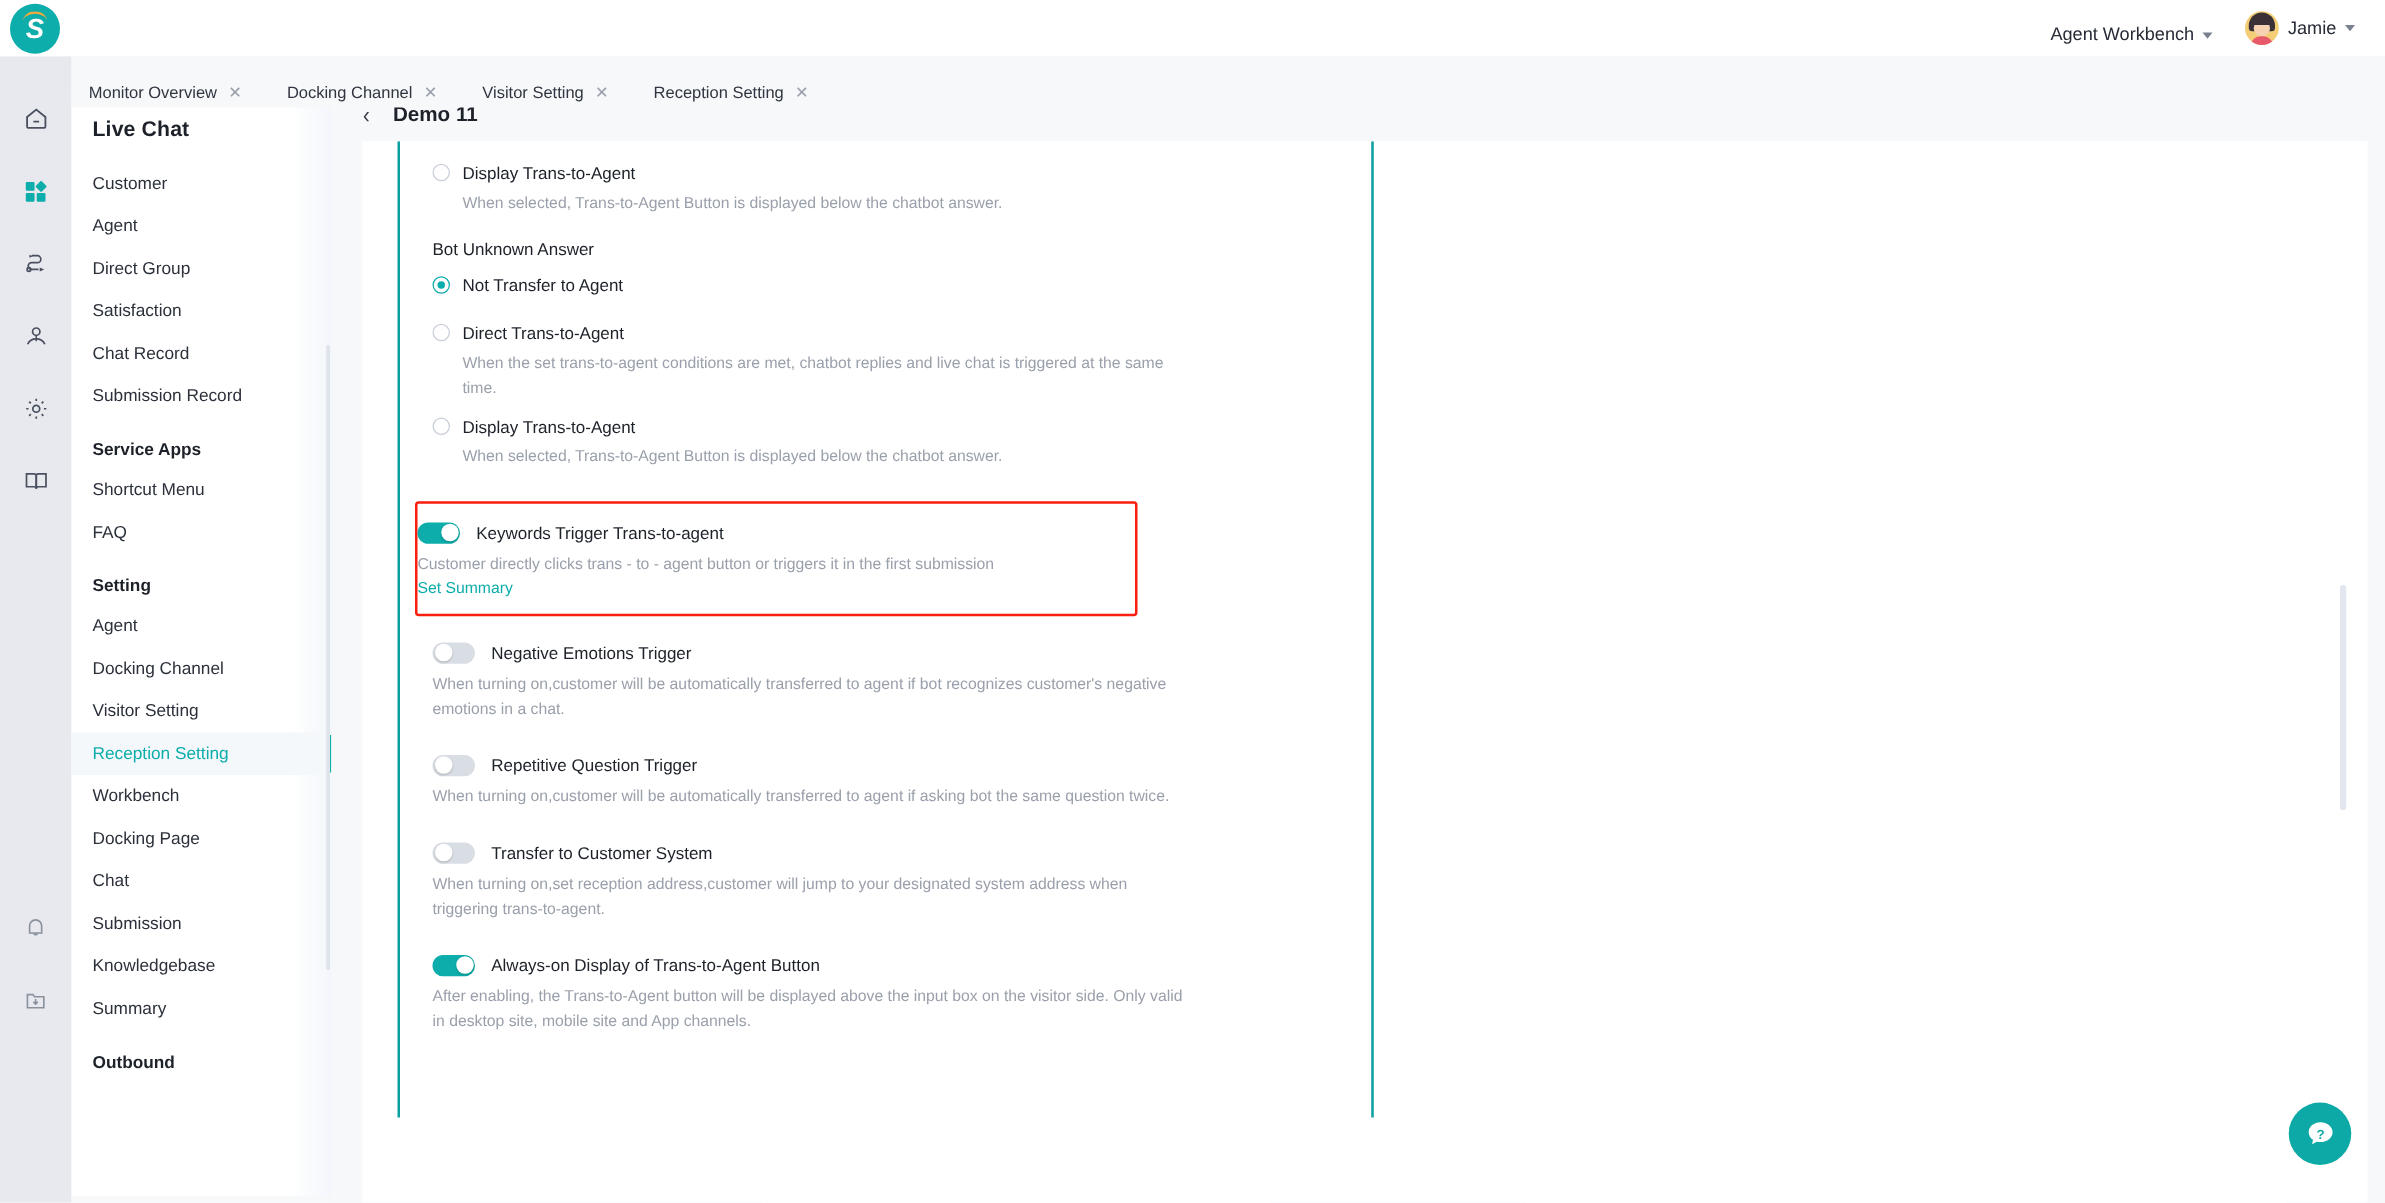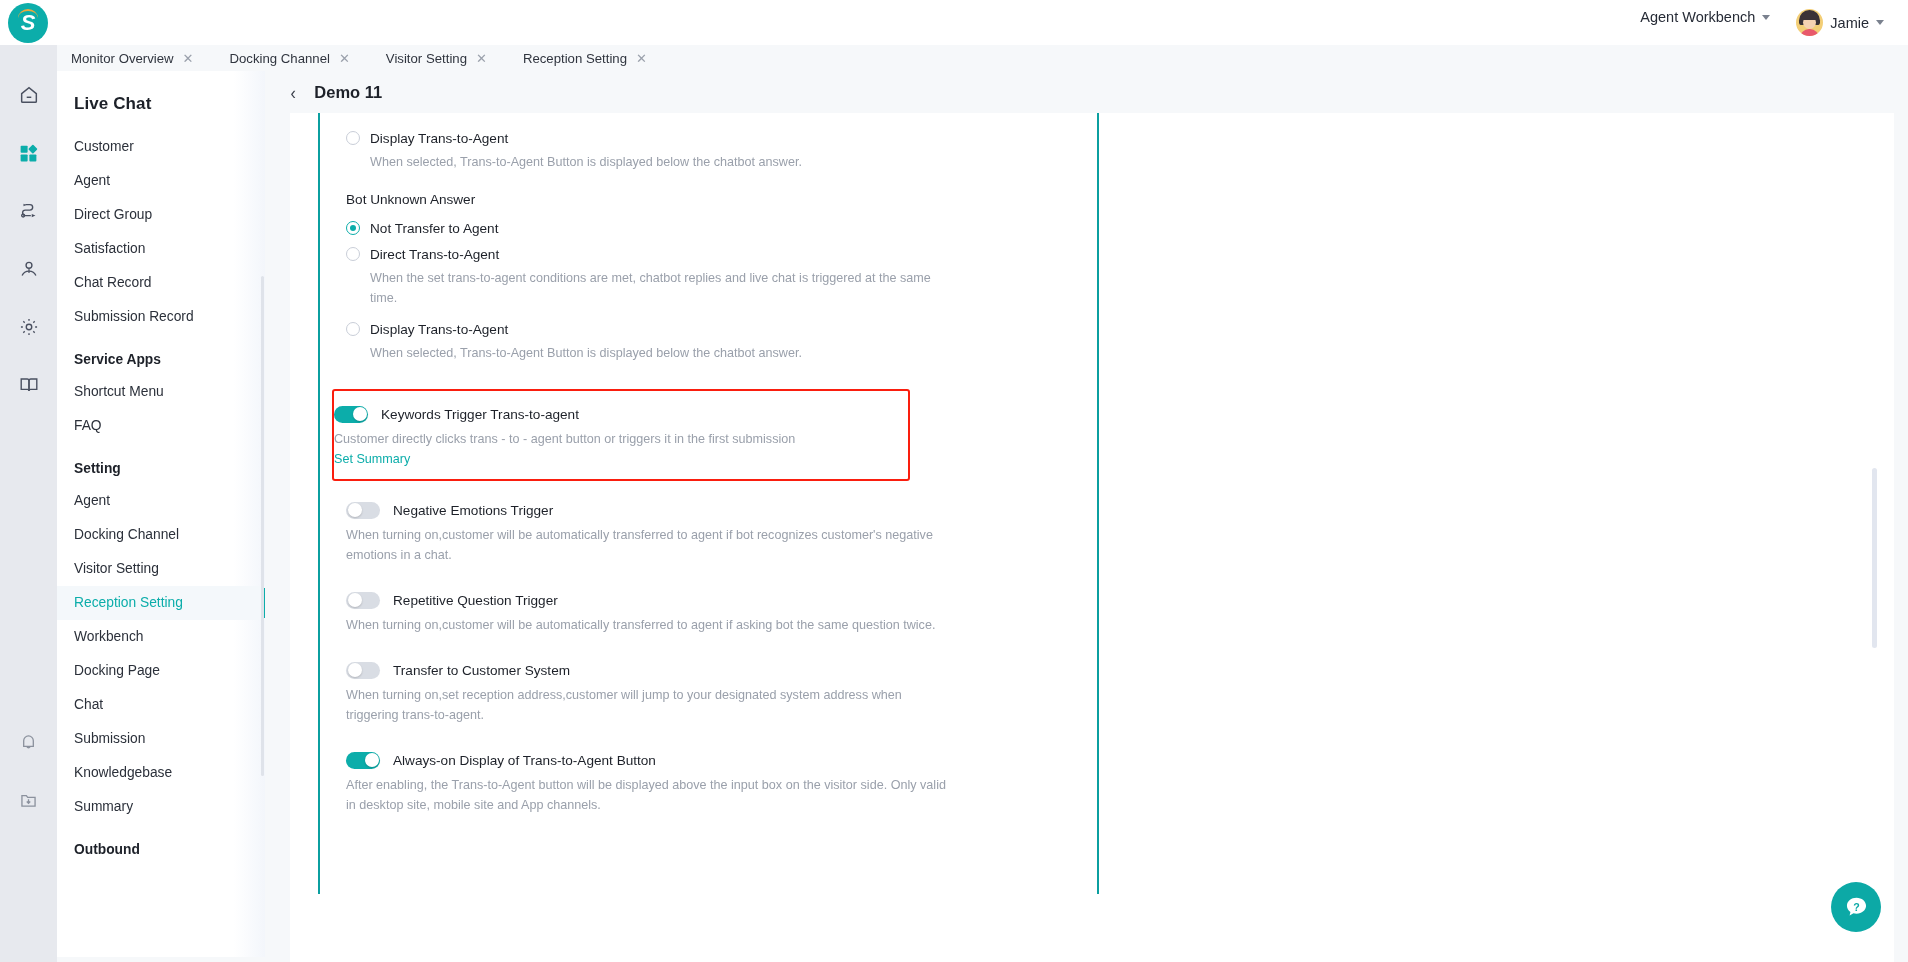--- a/index.html
+++ b/index.html
@@ -22,35 +22,35 @@
     position: absolute; left: 8px; top: 3px;
     width: 40px; height: 40px; border-radius: 50%;
     background: #0cadaa;
     display: flex; align-items: center; justify-content: center;
     color: #fff; font-size: 22px; font-weight: 700; font-style: italic;
   }
   .brand-logo .arc {
     position: absolute; top: 6px; left: 10px; width: 20px; height: 9px;
     border-top: 2.5px solid #f0a93b; border-radius: 50% 50% 0 0 / 100% 100% 0 0;
   }
-  .topbar-right { display: flex; align-items: flex-start; gap: 26px; padding-right: 24px; }
+  .topbar-right { display: flex; align-items: flex-end; gap: 26px; padding-right: 24px; }
   .tb-item { display: flex; align-items: center; gap: 7px; font-size: 14.5px; color: #262b36; cursor: pointer; }
   .caret { width: 0; height: 0; border-left: 4.5px solid transparent; border-right: 4.5px solid transparent; border-top: 5.5px solid #7a818e; }
   .avatar {
     width: 27px; height: 27px; border-radius: 50%;
     background: #f3ce76; position: relative; overflow: hidden; flex: none;
   }
   .avatar .hair { position:absolute; left:3px; top:1px; width:21px; height:15px; background:#3a3137; border-radius: 11px 11px 3px 3px; }
   .avatar .face { position:absolute; left:7px; top:7px; width:13px; height:13px; background:#f6d2b2; border-radius:50%; }
   .avatar .bangs { position:absolute; left:5px; top:4px; width:17px; height:7px; background:#3a3137; border-radius: 9px 9px 0 0; }
   .avatar .body { position:absolute; left:4px; bottom:-2px; width:19px; height:9px; background:#e8596b; border-radius: 9px 9px 0 0; }
 
   
   .tabstrip {
-    position: absolute; top: 45px; left: 57px; width: 1851px; height: 26px;
+    position: absolute; top: 60px; left: 57px; width: 1851px; height: 26px;
     background: #f6f8fa;
     display: flex; align-items: center; padding-left: 14px;
     z-index: 30;
   }
   .tab {
     display: flex; align-items: center; gap: 9px;
     font-size: 13.2px; color: #30353f;
     padding: 0 18px 0 0; margin-right: 18px;
     cursor: pointer; white-space: nowrap;
   }
@@ -330,21 +330,21 @@
       <div class="opt" style="padding-top:14px;">
         <div class="opt-row">
           <span class="radio"></span>
           <span class="opt-label">Display Trans-to-Agent</span>
         </div>
         <div class="opt-desc">When selected, Trans-to-Agent Button is displayed below the chatbot answer.</div>
       </div>
 
       <div class="group-label">Bot Unknown Answer</div>
       <div id="radio-group">
-          <div class="opt" style="margin-bottom: 4px;">
+          <div class="opt" style="margin-bottom: 16px;">
             <div class="opt-row">
               <span class="radio checked"></span>
               <span class="opt-label">Not Transfer to Agent</span>
             </div>
           </div>
           <div class="opt" style="margin-bottom: 10px;">
             <div class="opt-row">
               <span class="radio"></span>
               <span class="opt-label">Direct Trans-to-Agent</span>
             </div>

